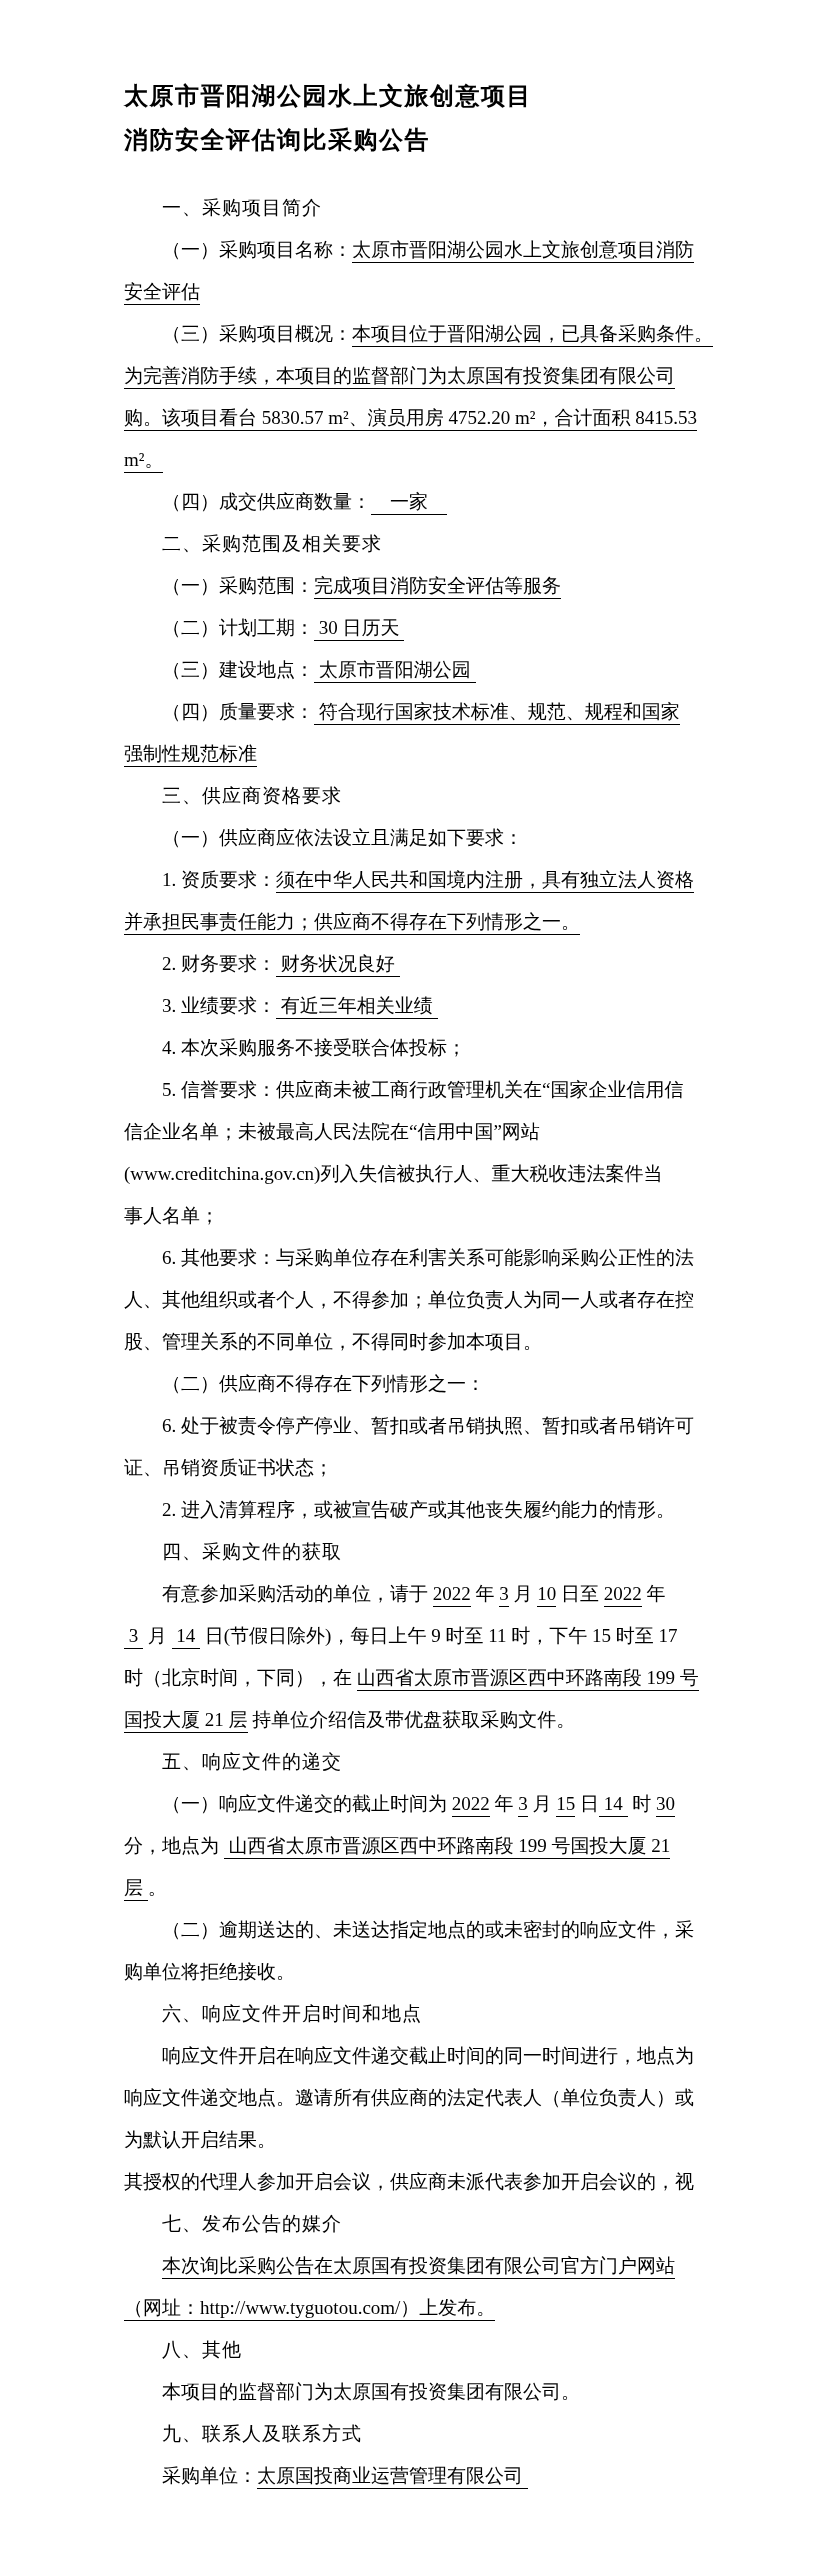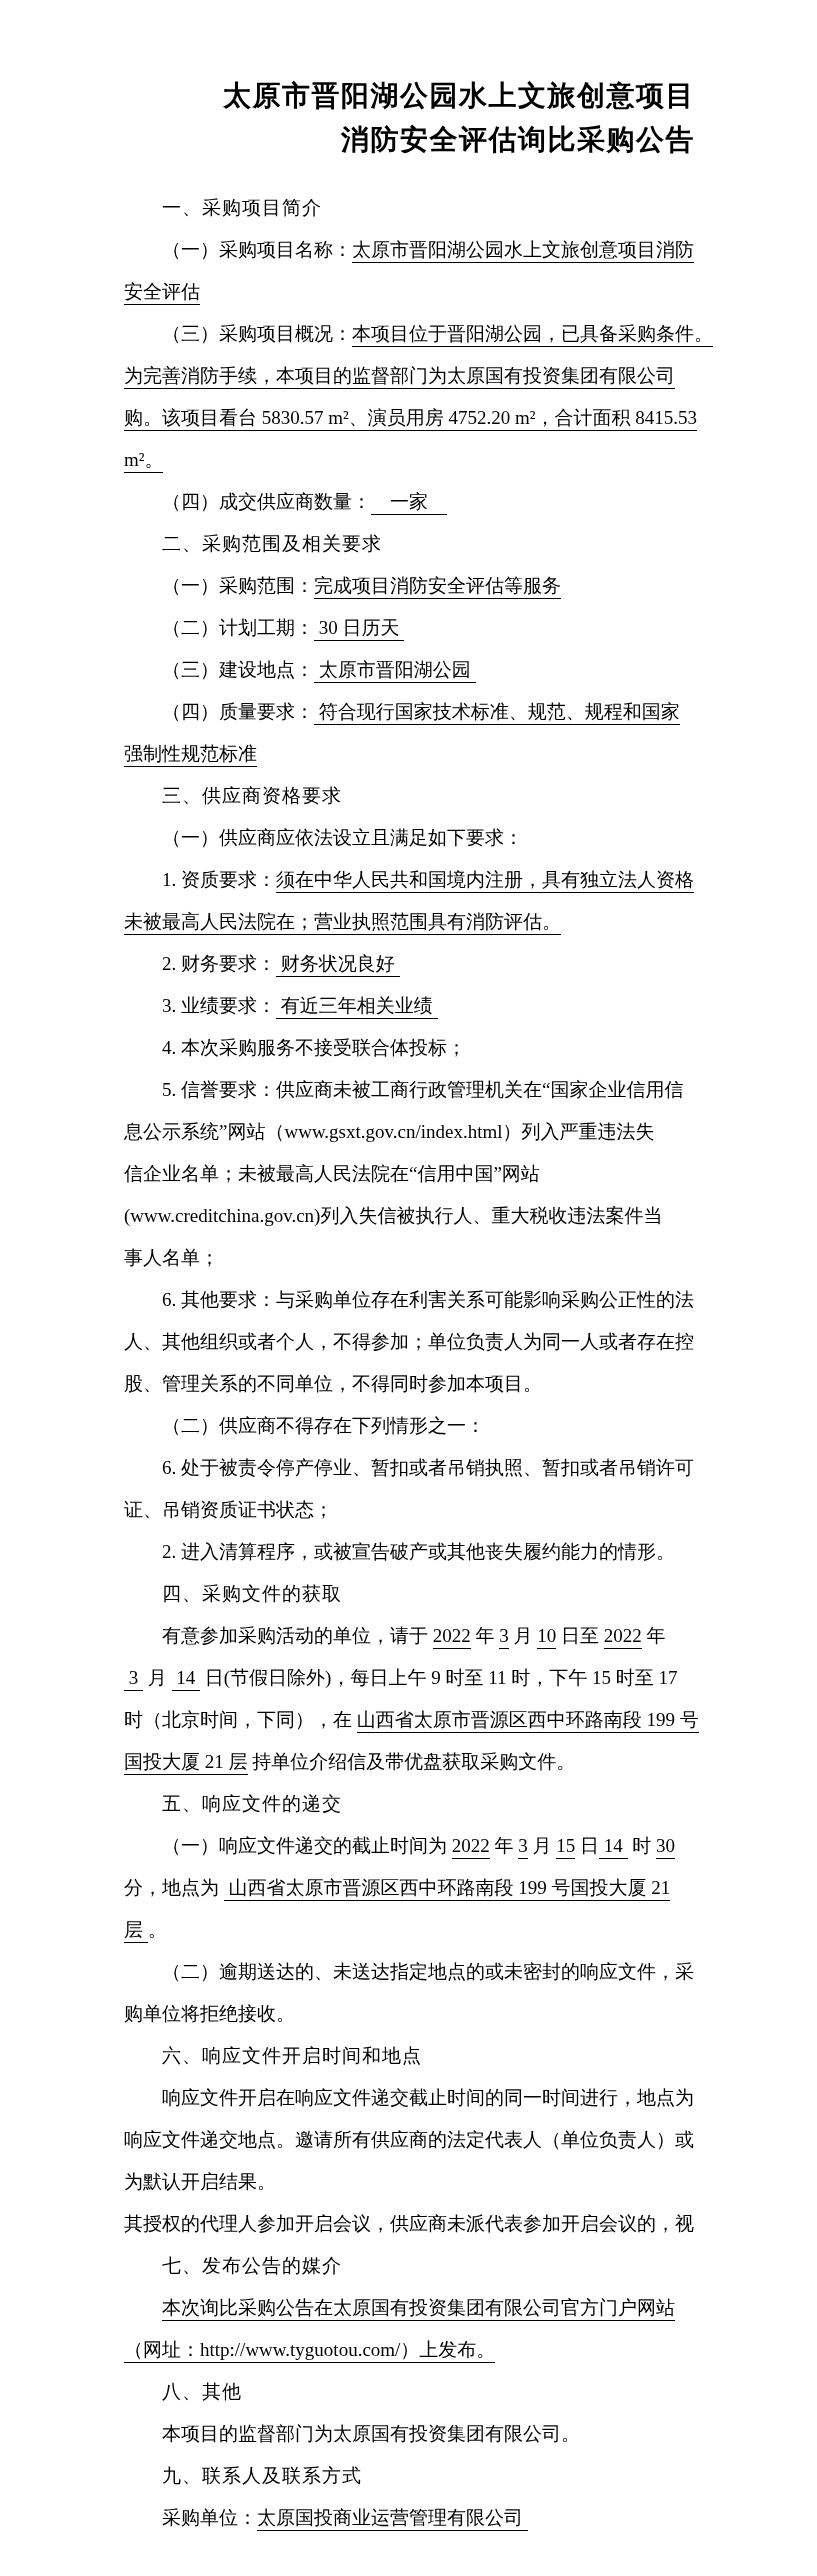--- a/index.html
+++ b/index.html
@@ -12,22 +12,22 @@
     font-family:"Liberation Serif","DejaVu Serif",serif;
     overflow:hidden;
   }
   .content{
     position:absolute;
     left:124px;top:74px;
     width:571px;
   }
   .title-line{
     height:44px;line-height:44px;
-    font-size:28px;font-weight:bold;
-    text-align:right;
+    font-size:24px;font-weight:bold;
+    text-align:left;
     letter-spacing:1.5px;
     white-space:pre;
   }
   .title-spacer{height:25px;}
   .line{
     height:42px;line-height:42px;
     font-size:19px;
     white-space:pre;
   }
   .line.indent{padding-left:38px;}
@@ -56,26 +56,25 @@
         <div class="line indent"><span>（四）成交供应商数量：</span><span class="u">　一家　</span></div>
         <div class="line indent bold"><span>二、采购范围及相关要求</span></div>
         <div class="line indent"><span>（一）采购范围：</span><span class="u">完成项目消防安全评估等服务</span></div>
         <div class="line indent"><span>（二）计划工期：</span><span class="u"> 30 日历天 </span></div>
         <div class="line indent"><span>（三）建设地点：</span><span class="u"> 太原市晋阳湖公园 </span></div>
         <div class="line indent"><span>（四）质量要求：</span><span class="u"> 符合现行国家技术标准、规范、规程和国家</span></div>
         <div class="line"><span class="u">强制性规范标准</span></div>
         <div class="line indent bold"><span>三、供应商资格要求</span></div>
         <div class="line indent"><span>（一）供应商应依法设立且满足如下要求：</span></div>
         <div class="line indent"><span>1. 资质要求：</span><span class="u">须在中华人民共和国境内注册，具有独立法人资格</span></div>
-        <div class="line"><span class="u">未被最高人民法院在；营业执照范围具有消防评估。</span></div>
+        <div class="line"><span class="u">并承担民事责任能力；供应商不得存在下列情形之一。</span></div>
         <div class="line indent"><span>2. 财务要求：</span><span class="u"> 财务状况良好 </span></div>
         <div class="line indent"><span>3. 业绩要求：</span><span class="u"> 有近三年相关业绩 </span></div>
         <div class="line indent"><span>4. 本次采购服务不接受联合体投标；</span></div>
         <div class="line indent"><span>5. 信誉要求：供应商未被工商行政管理机关在“国家企业信用信</span></div>
-        <div class="line"><span>息公示系统”网站（www.gsxt.gov.cn/index.html）列入严重违法失</span></div>
         <div class="line"><span>信企业名单；未被最高人民法院在“信用中国”网站</span></div>
         <div class="line"><span>(www.creditchina.gov.cn)列入失信被执行人、重大税收违法案件当</span></div>
         <div class="line"><span>事人名单；</span></div>
         <div class="line indent"><span>6. 其他要求：与采购单位存在利害关系可能影响采购公正性的法</span></div>
         <div class="line"><span>人、其他组织或者个人，不得参加；单位负责人为同一人或者存在控</span></div>
         <div class="line"><span>股、管理关系的不同单位，不得同时参加本项目。</span></div>
         <div class="line indent"><span>（二）供应商不得存在下列情形之一：</span></div>
         <div class="line indent"><span>6. 处于被责令停产停业、暂扣或者吊销执照、暂扣或者吊销许可</span></div>
         <div class="line"><span>证、吊销资质证书状态；</span></div>
         <div class="line indent"><span>2. 进入清算程序，或被宣告破产或其他丧失履约能力的情形。</span></div>

